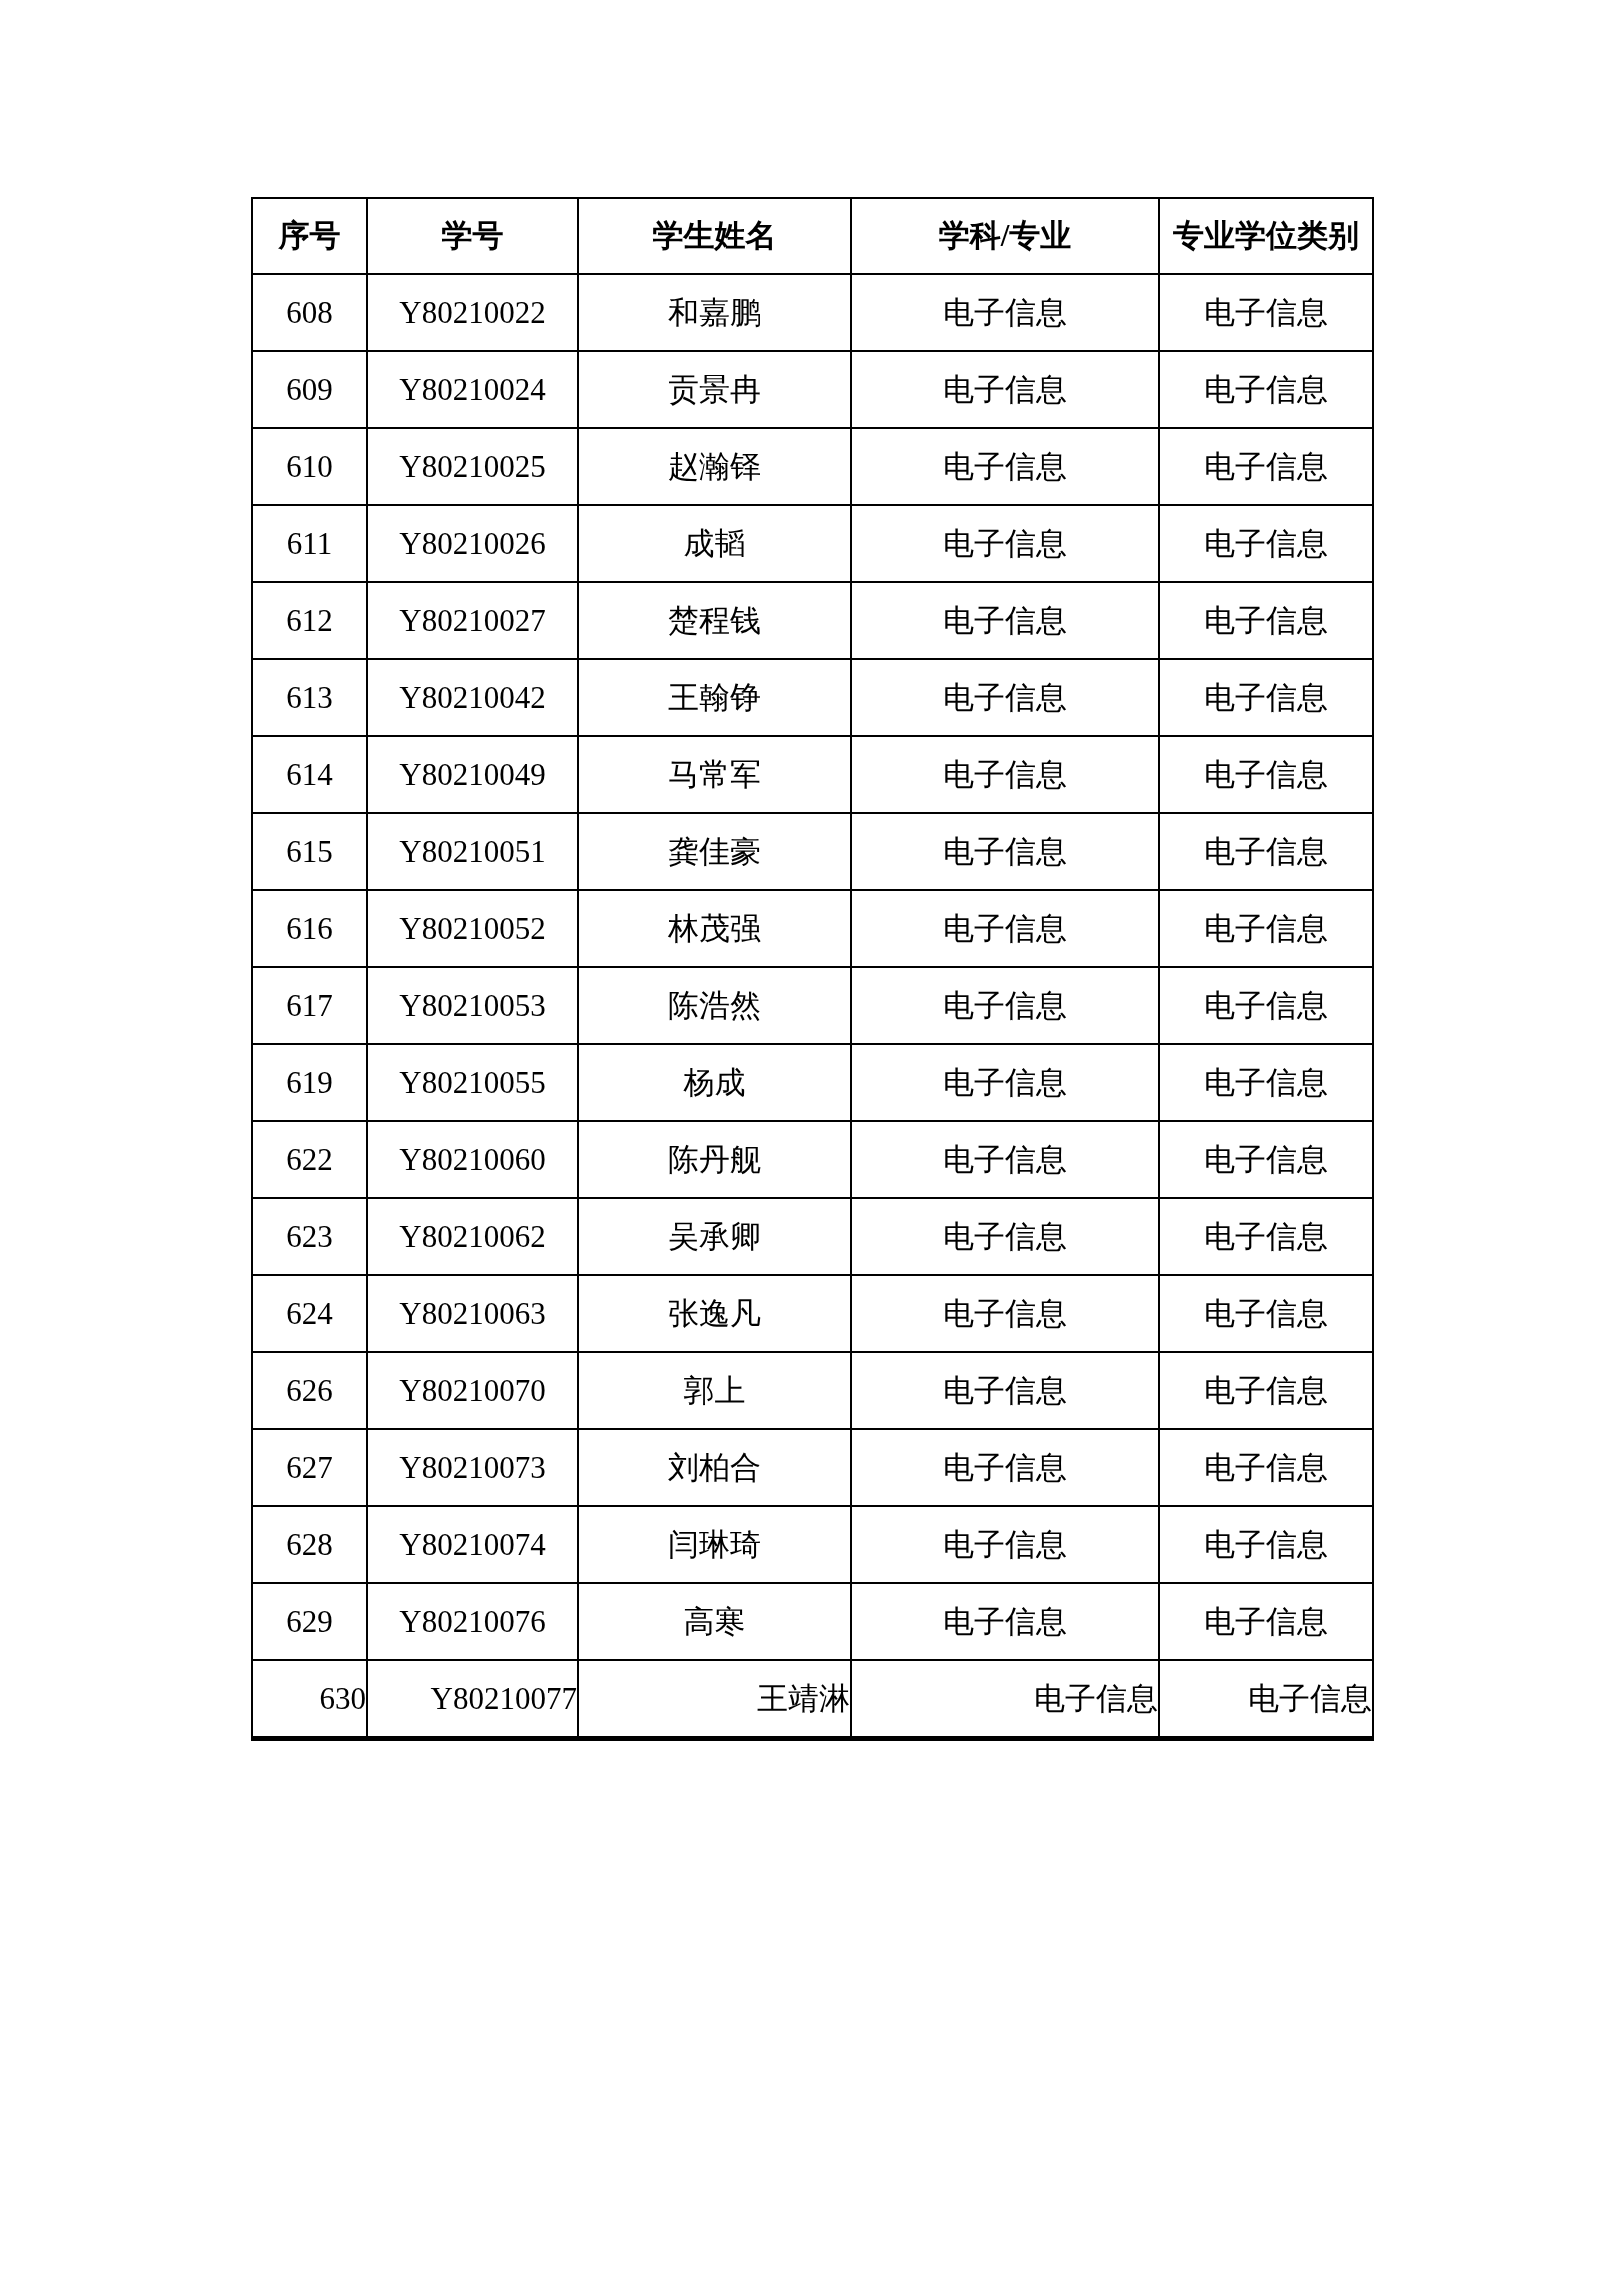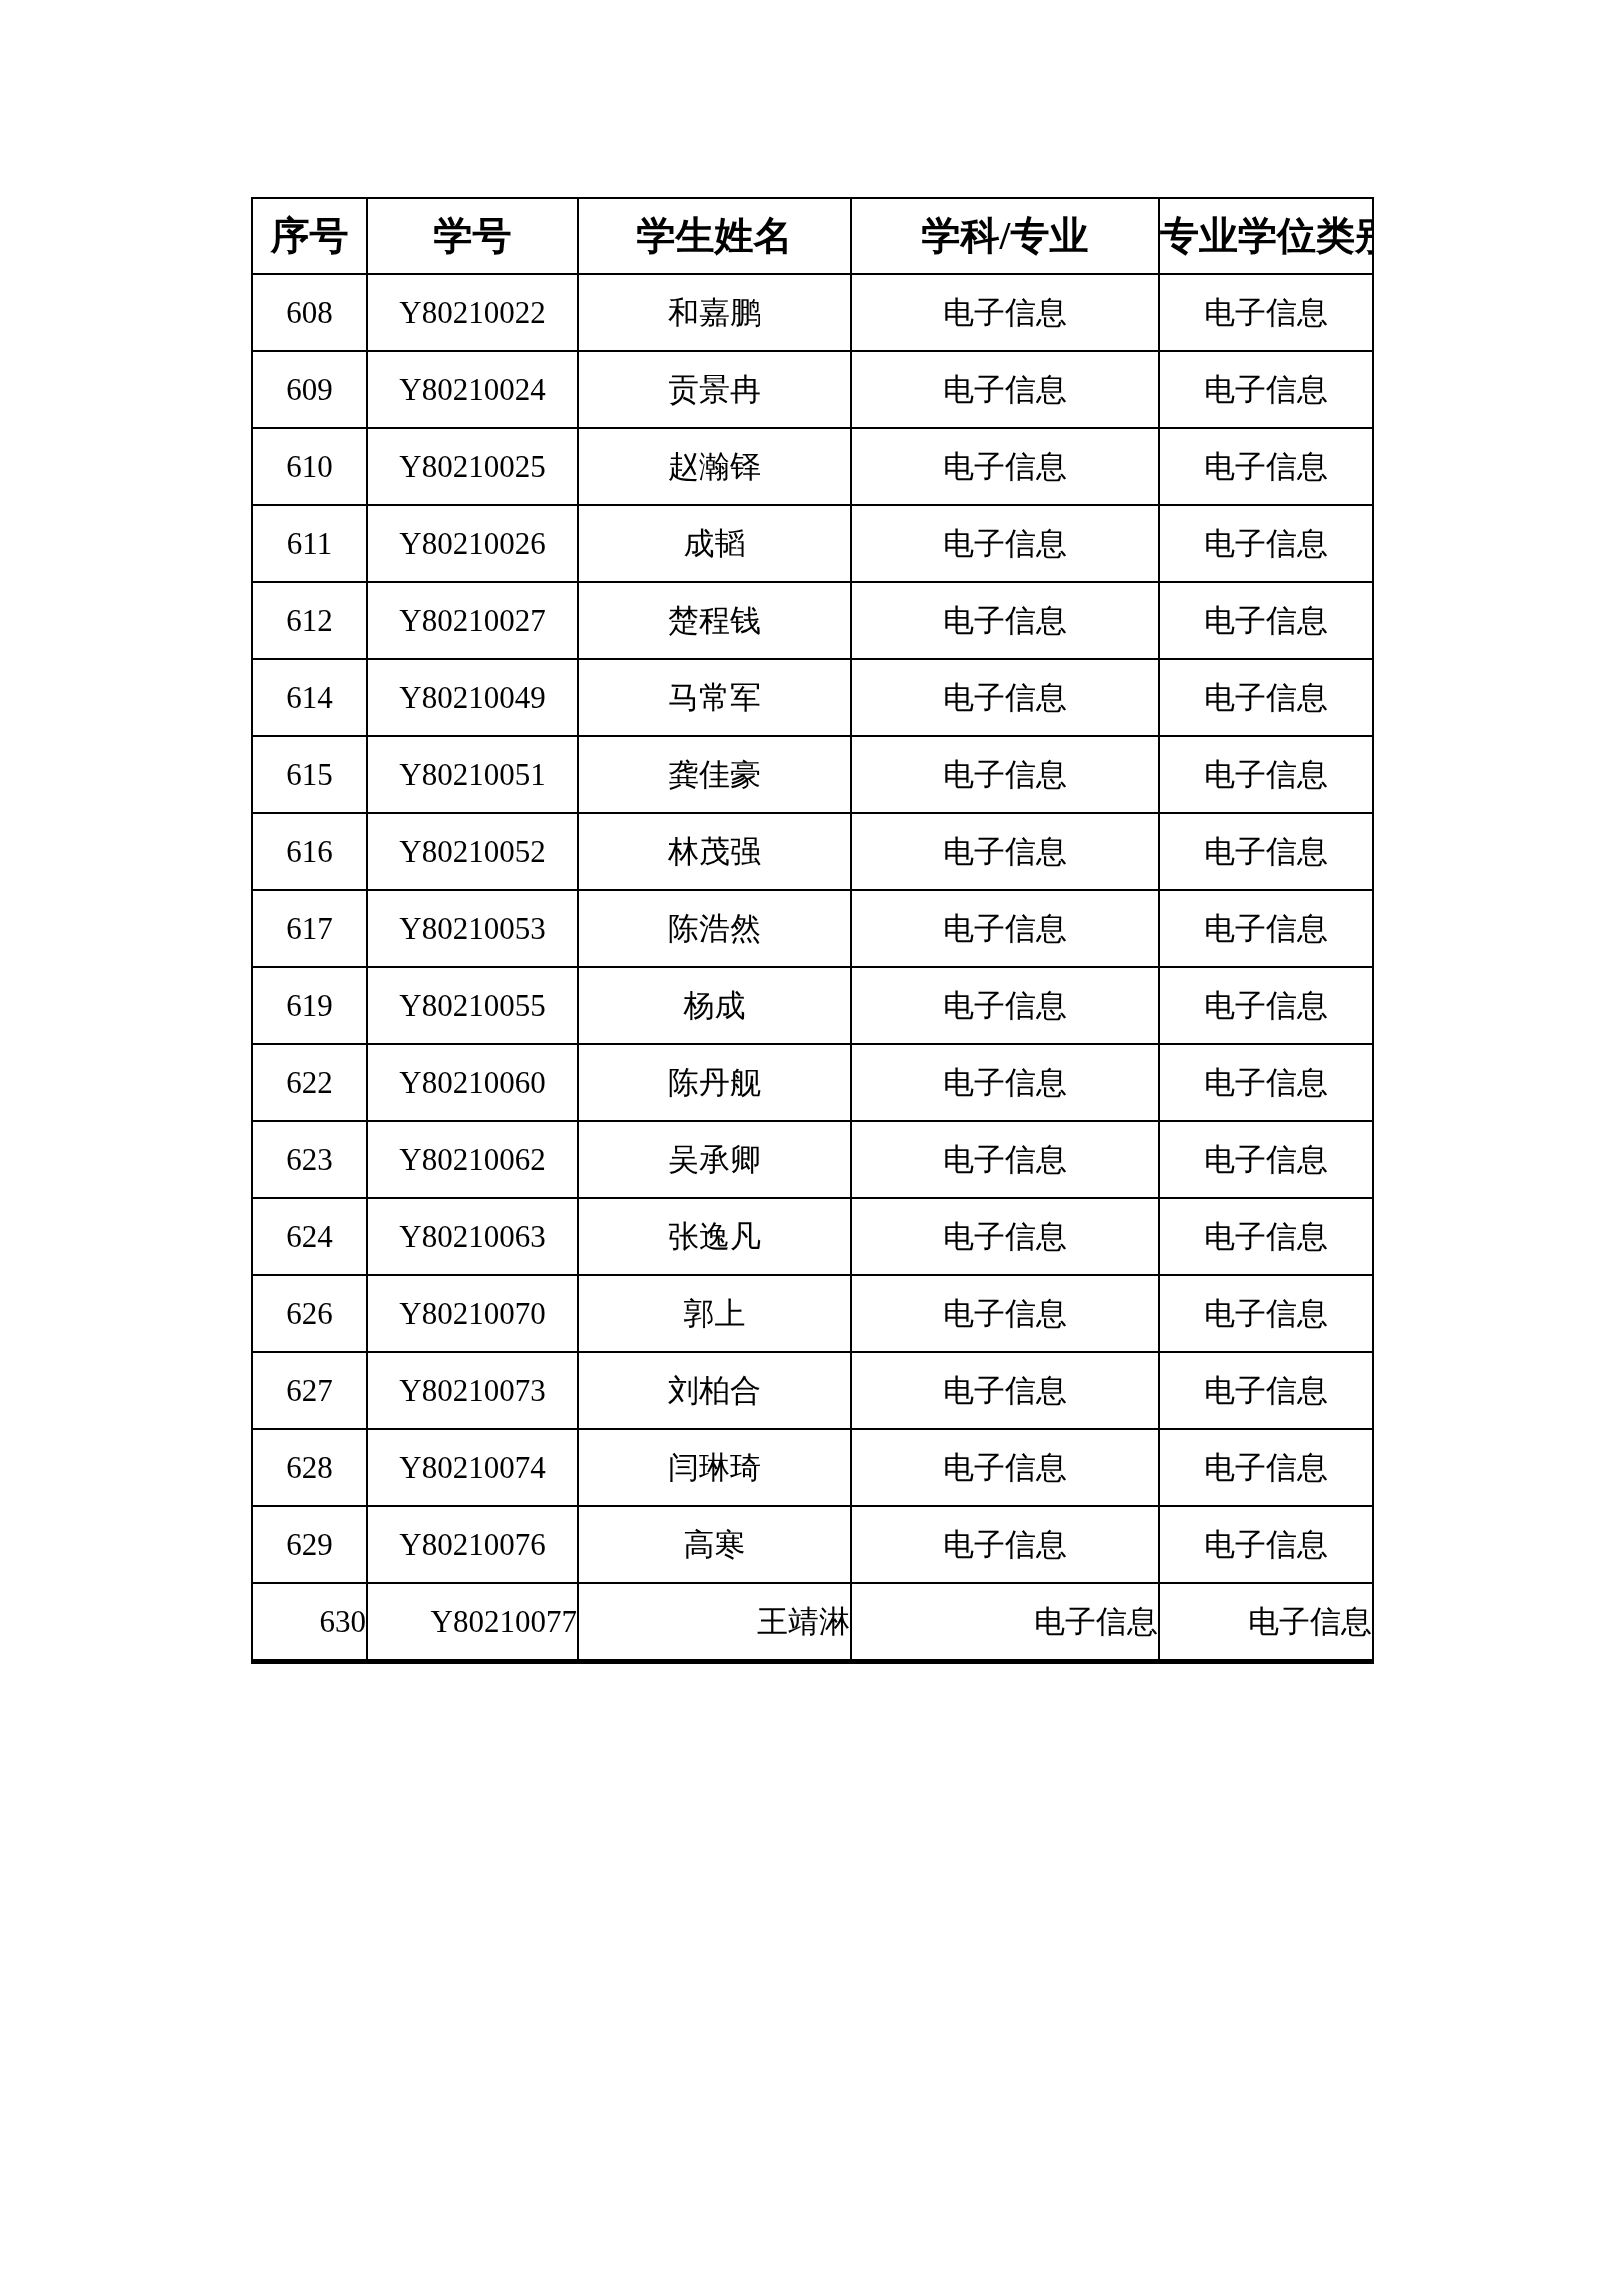--- a/index.html
+++ b/index.html
@@ -28,21 +28,21 @@
   table.roster td {
     border: 2.6px solid #000000;
     padding: 0;
     text-align: center;
     vertical-align: middle;
     overflow: hidden;
     white-space: nowrap;
   }
   table.roster thead th {
     height: 74px;
-    font-size: 39px;
+    font-size: 31px;
     font-weight: bold;
   }
   table.roster tbody td {
     height: 75px;
     font-size: 31px;
     font-weight: normal;
   }
   table.roster tbody tr:last-child td {
     border-bottom: 5.2px solid #000000;
     text-align: right;
@@ -104,20 +104,27 @@
     <td>电子信息</td>
   </tr>
         <tr>
     <td>612</td>
     <td>Y80210027</td>
     <td>楚程钱</td>
     <td>电子信息</td>
     <td>电子信息</td>
   </tr>
         <tr>
+    <td>613</td>
+    <td>Y80210042</td>
+    <td>王翰铮</td>
+    <td>电子信息</td>
+    <td>电子信息</td>
+  </tr>
+        <tr>
     <td>614</td>
     <td>Y80210049</td>
     <td>马常军</td>
     <td>电子信息</td>
     <td>电子信息</td>
   </tr>
         <tr>
     <td>615</td>
     <td>Y80210051</td>
     <td>龚佳豪</td>

